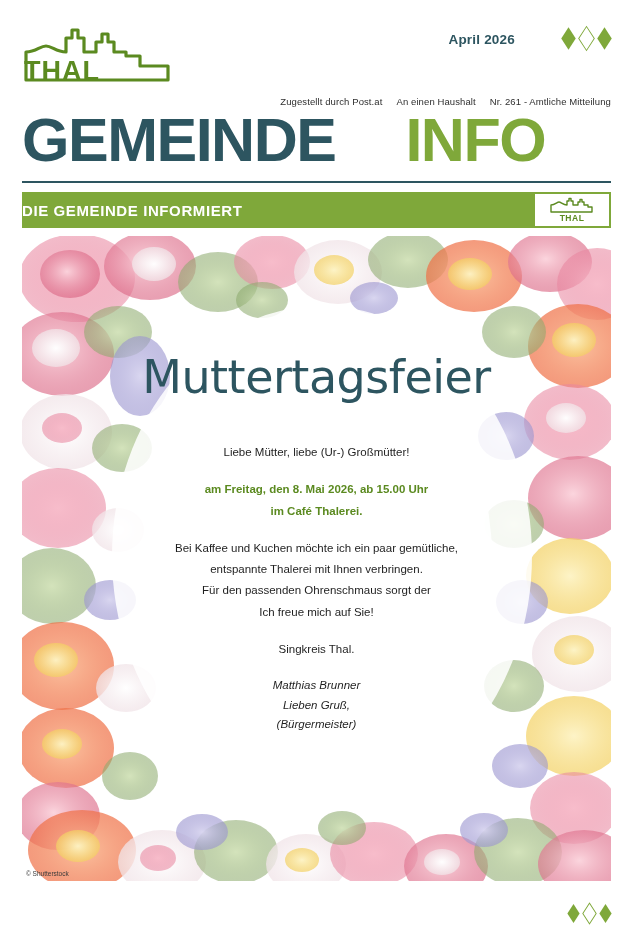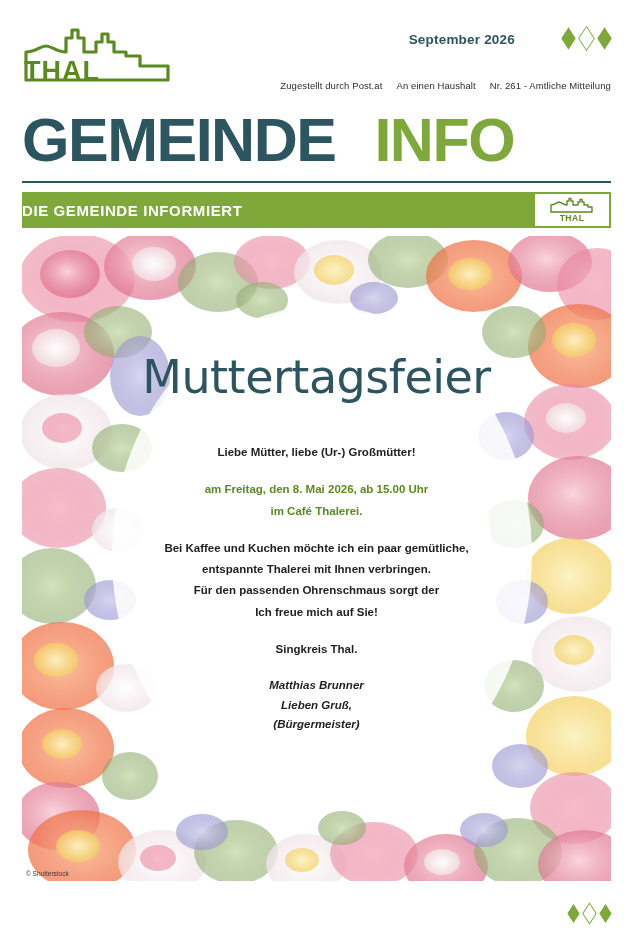--- a/index.html
+++ b/index.html
@@ -69,34 +69,35 @@
     width: 13px;
     height: 13px;
     background: #7fa83a;
     transform: rotate(45deg) skew(12deg, 12deg);
   }
   .diamond.mid { background: #ffffff; border: 1.5px solid #7fa83a; }
 
   .meta-row {
     position: absolute;
     right: 0;
-    top: 80px;
+    top: 96px;
     display: flex;
     gap: 14px;
     font-size: 9.5px;
     color: #2f2f2f;
     letter-spacing: .1px;
   }
   .meta-row span { white-space: nowrap; }
 
   .title-row {
     position: relative;
     margin-top: 2px;
     display: flex;
     align-items: baseline;
+    gap: 31px;
   }
   .title-a {
     font-size: 61px;
     font-weight: bold;
     color: #2d5560;
     letter-spacing: -1.5px;
     line-height: 1;
   }
   .title-b {
     font-size: 61px;
@@ -175,21 +176,21 @@
     font-weight: normal;
     letter-spacing: -0.5px;
     line-height: 1;
   }
   .cover-body {
     margin-top: 42px;
     font-size: 11.5px;
     color: #1f1f1f;
     line-height: 1.85;
   }
-  .cover-body p { margin: 0 0 16px 0; font-weight: bold; }
+  .cover-body p { margin: 0 0 16px 0; }
   .cover-body p.tight { margin-bottom: 0; }
   .highlight { color: #5b8a20; font-weight: bold; }
   .sig { font-style: italic; line-height: 1.7; }
 
   .credit {
     position: absolute;
     left: 4px;
     bottom: 4px;
     font-size: 6.5px;
     color: #3a3a3a;
@@ -217,21 +218,21 @@
     <div class="top-row">
 
       <div class="logo-wrap">
         <svg width="170" height="62" viewBox="0 0 170 62">
           <path d="M4,58 L4,30 C14,30 18,24 24,24 C30,24 34,30 44,30 L44,16 L50,16 L50,8 L56,8 L56,16 L62,16 L62,30
                    L74,30 L74,20 L80,20 L80,12 L86,12 L86,20 L92,20 L92,30 L104,30 L104,34 L118,34 L118,44 L146,44 L146,58 Z" fill="none" stroke="#5b8a20" stroke-width="3.2" stroke-linejoin="round"></path>
         </svg>
       </div>
       <div class="logo-text">THAL</div>
 
-      <div class="issue-date">September 2026</div>
+      <div class="issue-date">April 2026</div>
 
       <div class="diamonds">
         <div class="diamond"></div>
         <div class="diamond mid"></div>
         <div class="diamond"></div>
       </div>
 
       <div class="meta-row">
         <span>Zugestellt durch Post.at</span>
         <span>An einen Haushalt</span>

